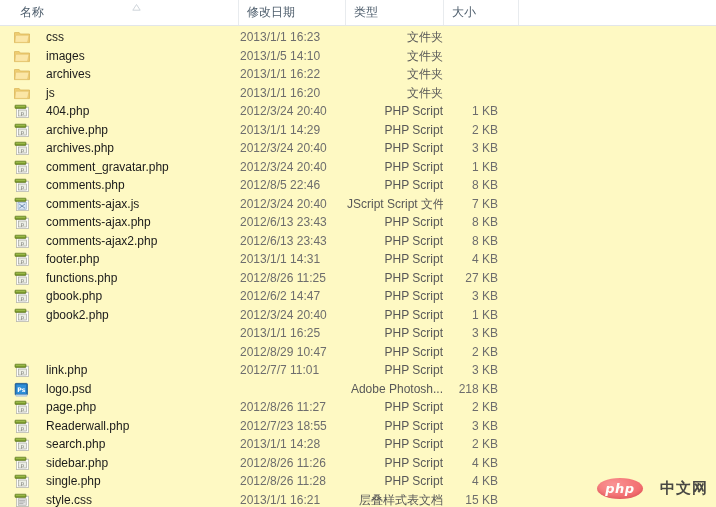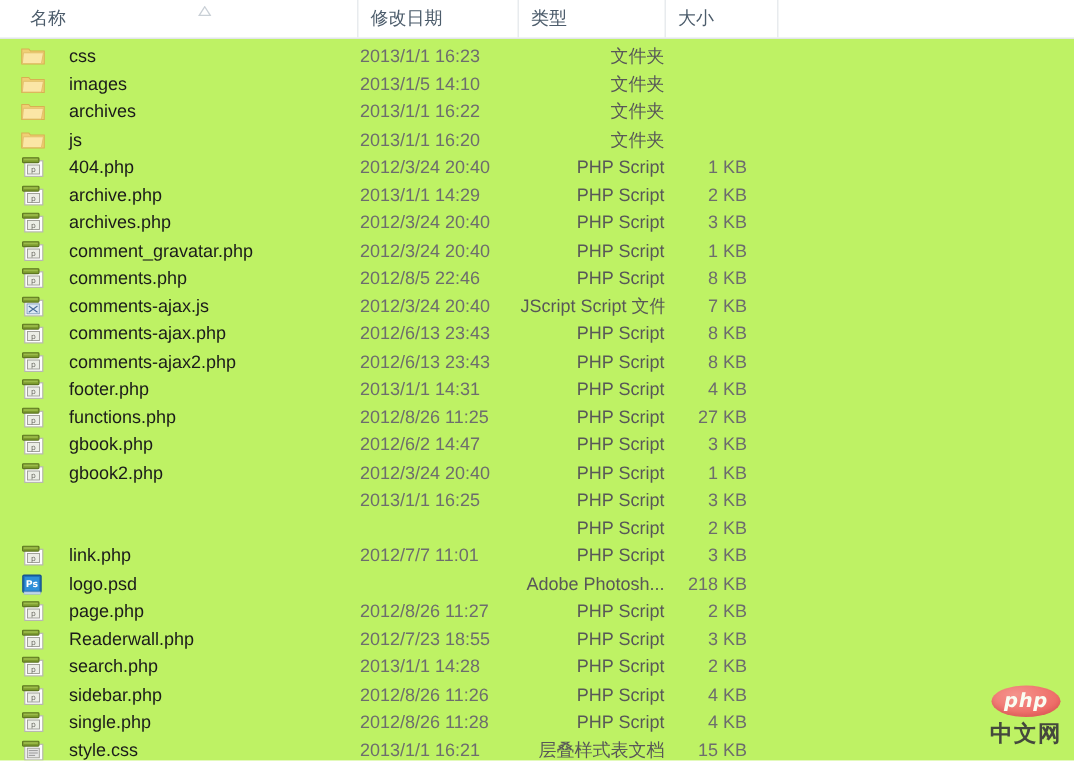--- a/index.html
+++ b/index.html
@@ -13,21 +13,21 @@
     height: 507px;
     overflow: hidden;
     font-family: "Liberation Sans", "DejaVu Sans", sans-serif;
     -webkit-font-smoothing: antialiased;
   }
 
   #explorer {
     position: relative;
     width: 716px;
     height: 507px;
-    background: #bef264;
+    background: #fef9c3;
   }
 
   
   .col-header {
     position: relative;
     height: 25px;
     background: #ffffff;
     border-bottom: 1px solid #e2e6ea;
   }
   .col-header .hdr {
@@ -117,24 +117,23 @@
   }
   .ficon svg { display: block; }
 
   
   .watermark {
     position: absolute;
     right: 8px;
     bottom: 8px;
     display: flex;
     align-items: center;
-    gap: 2px;
+    gap: 17px;
     opacity: 0.92;
     pointer-events: none;
-    flex-direction: column;
   }
   .wm-logo {
     width: 46px;
     height: 21px;
     border-radius: 50%;
     background: radial-gradient(ellipse at 35% 30%, #f98c90 0%, #f4696f 55%, #ef555c 100%);
     display: flex;
     align-items: center;
     justify-content: center;
     box-shadow: inset 0 -2px 3px rgba(180,40,50,0.25);
@@ -395,20 +394,21 @@
         <div class="cell c-date"><span>2012/3/24 20:40</span></div>
         <div class="cell c-type"><span>PHP Script</span></div>
         <div class="cell c-size"><span>1 KB</span></div>
       </div>
       <div class="row">
         <div class="cell c-date"><span>2013/1/1 16:25</span></div>
         <div class="cell c-type"><span>PHP Script</span></div>
         <div class="cell c-size"><span>3 KB</span></div>
       </div>
       <div class="row">
+        <div class="cell c-date"><span>2012/8/29 10:47</span></div>
         <div class="cell c-type"><span>PHP Script</span></div>
         <div class="cell c-size"><span>2 KB</span></div>
       </div>
       <div class="row">
         <div class="cell c-name"><span class="ficon">
             <svg viewBox="0 0 16 15" width="16" height="15">
               <rect x="2.5" y="3.2" width="12" height="10.4" fill="#fdfdfd" stroke="#b8b8b0" stroke-width="0.8"></rect>
               <rect x="1.0" y="1.2" width="11" height="3.2" rx="0.6" fill="#7c9b2e" stroke="#5e7722" stroke-width="0.7"></rect>
               <rect x="1.8" y="1.8" width="9.4" height="1.1" fill="#9cbc4a"></rect>
               <rect x="4.3" y="6.0" width="8" height="6" fill="#eceee6" stroke="#9a9a92" stroke-width="0.6"></rect>

